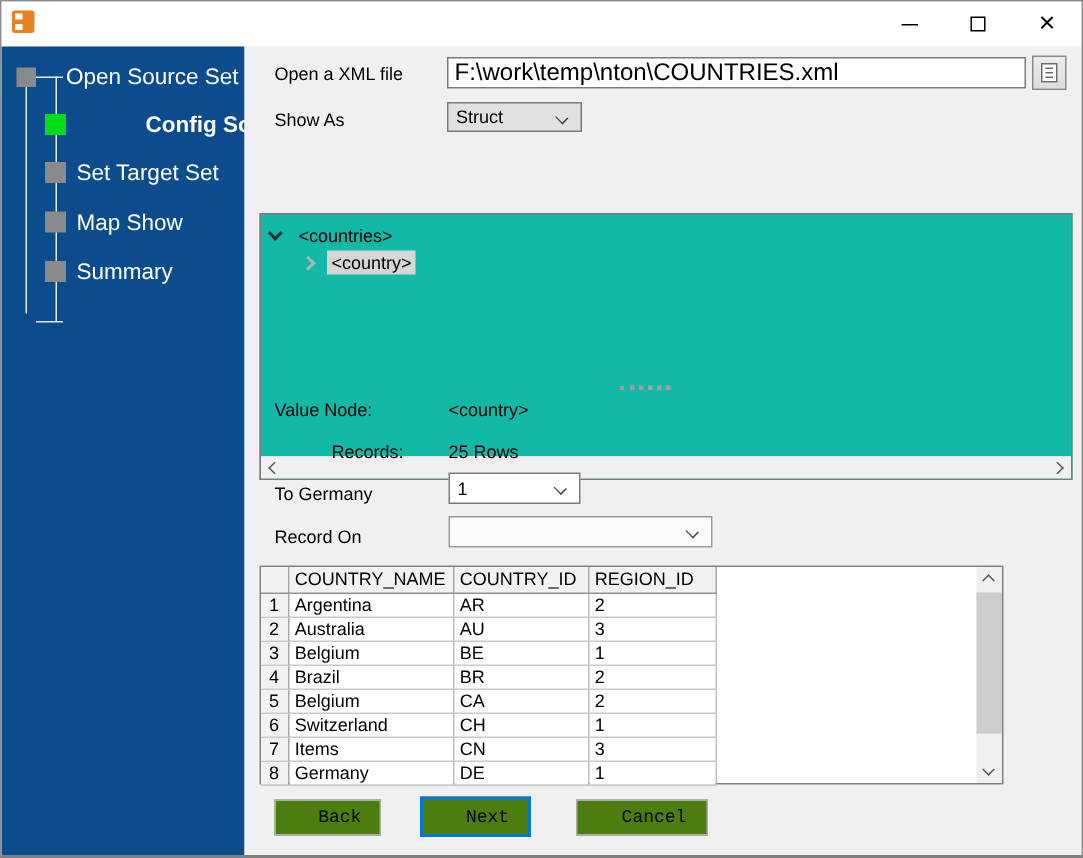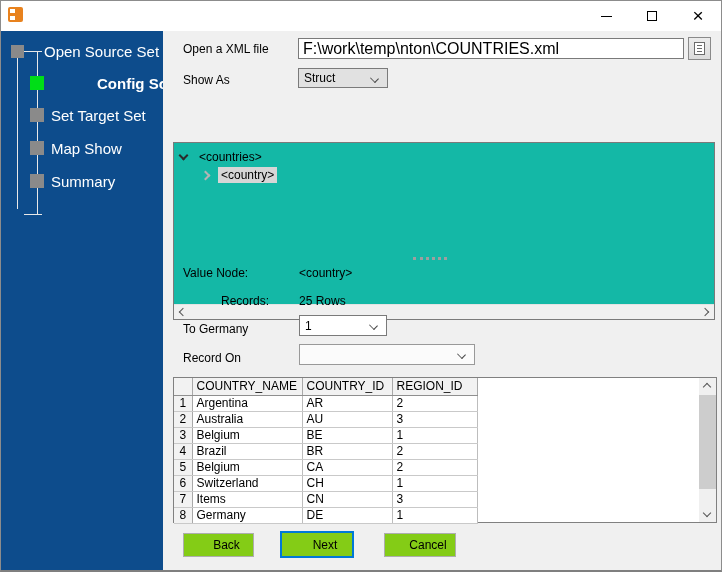--- a/index.html
+++ b/index.html
@@ -117,47 +117,47 @@
   }
   .hscroll .arr { position: absolute; top: 4px; width: 6px; height: 6px; }
   .hscroll .arr.left  { left: 6px;  border-left: 1px solid #555; border-bottom: 1px solid #555; transform: rotate(45deg); }
   .hscroll .arr.right { right: 6px; border-right: 1px solid #555; border-bottom: 1px solid #555; transform: rotate(-45deg); }
   .splitter {
     position: absolute; left: 250px; top: 226px; width: 34px; height: 0;
     border-top: 3px dotted #9F9F9F;
   }
   
   .grid-panel {
-    position: absolute; left: 10px; top: 346px; width: 544px; height: 146px;
+    position: absolute; left: 10px; top: 346px; width: 496px; height: 146px;
     background: #FFF; border: 1px solid #808080;
   }
   table.grid { border-collapse: collapse; table-layout: fixed; font-size: 12px; }
   table.grid th, table.grid td {
     border-right: 1px solid #BDBDBD; border-bottom: 1px solid #C9C9C9;
     padding: 0 4px; text-align: left; font-weight: normal; white-space: nowrap;
     overflow: hidden; height: 16px; color: #000; background: #FFF;
   }
   table.grid th { background: #F2F2F2; border-bottom: 1px solid #8F8F8F; border-right: 1px solid #A8A8A8; height: 17px; }
   table.grid .rn { width: 18px; background: #F2F2F2; text-align: center; padding: 0 2px; border-right: 1px solid #A8A8A8; }
   .vscroll {
     position: absolute; right: 0; top: 0; width: 17px; height: 144px; background: #F0F0F0;
   }
   .vscroll .arr { position: absolute; left: 5px; width: 6px; height: 6px; }
   .vscroll .arr.up   { top: 6px;    border-left: 1px solid #555; border-top: 1px solid #555;     transform: rotate(45deg); }
   .vscroll .arr.down { bottom: 6px; border-right: 1px solid #555; border-bottom: 1px solid #555; transform: rotate(45deg); }
   .vscroll .thumb { position: absolute; left: 0; top: 17px; width: 17px; height: 94px; background: #CDCDCD; }
   
   .btn {
-    position: absolute; height: 24px; background: #84cc16; border: 1px solid #ADADAD;
-    font-family: Liberation Sans, sans-serif; font-size: 12px; color: #000;
+    position: absolute; height: 24px; background: #4d7c0f; border: 1px solid #ADADAD;
+    font-family: Liberation Mono, monospace; font-size: 12px; color: #000;
     display: flex; align-items: center; justify-content: center; cursor: default; padding-left: 16px;
   }
   .btn.back   { left: 20px;  top: 502px; width: 71px; }
   .btn.next   { left: 117px; top: 500px; width: 74px; height: 27px; border: 2px solid var(--accent, #0078D7); }
-  .btn.cancel { left: 221px; top: 502px; width: 72px; }
+  .btn.cancel { left: 221px; top: 502px; width: 88px; }
 </style>
 </head>
 <body>
 
 <div class="window">
 
   <div class="titlebar">
     <div class="app-icon"></div>
     <div class="win-btns">
       <div class="win-btn">

